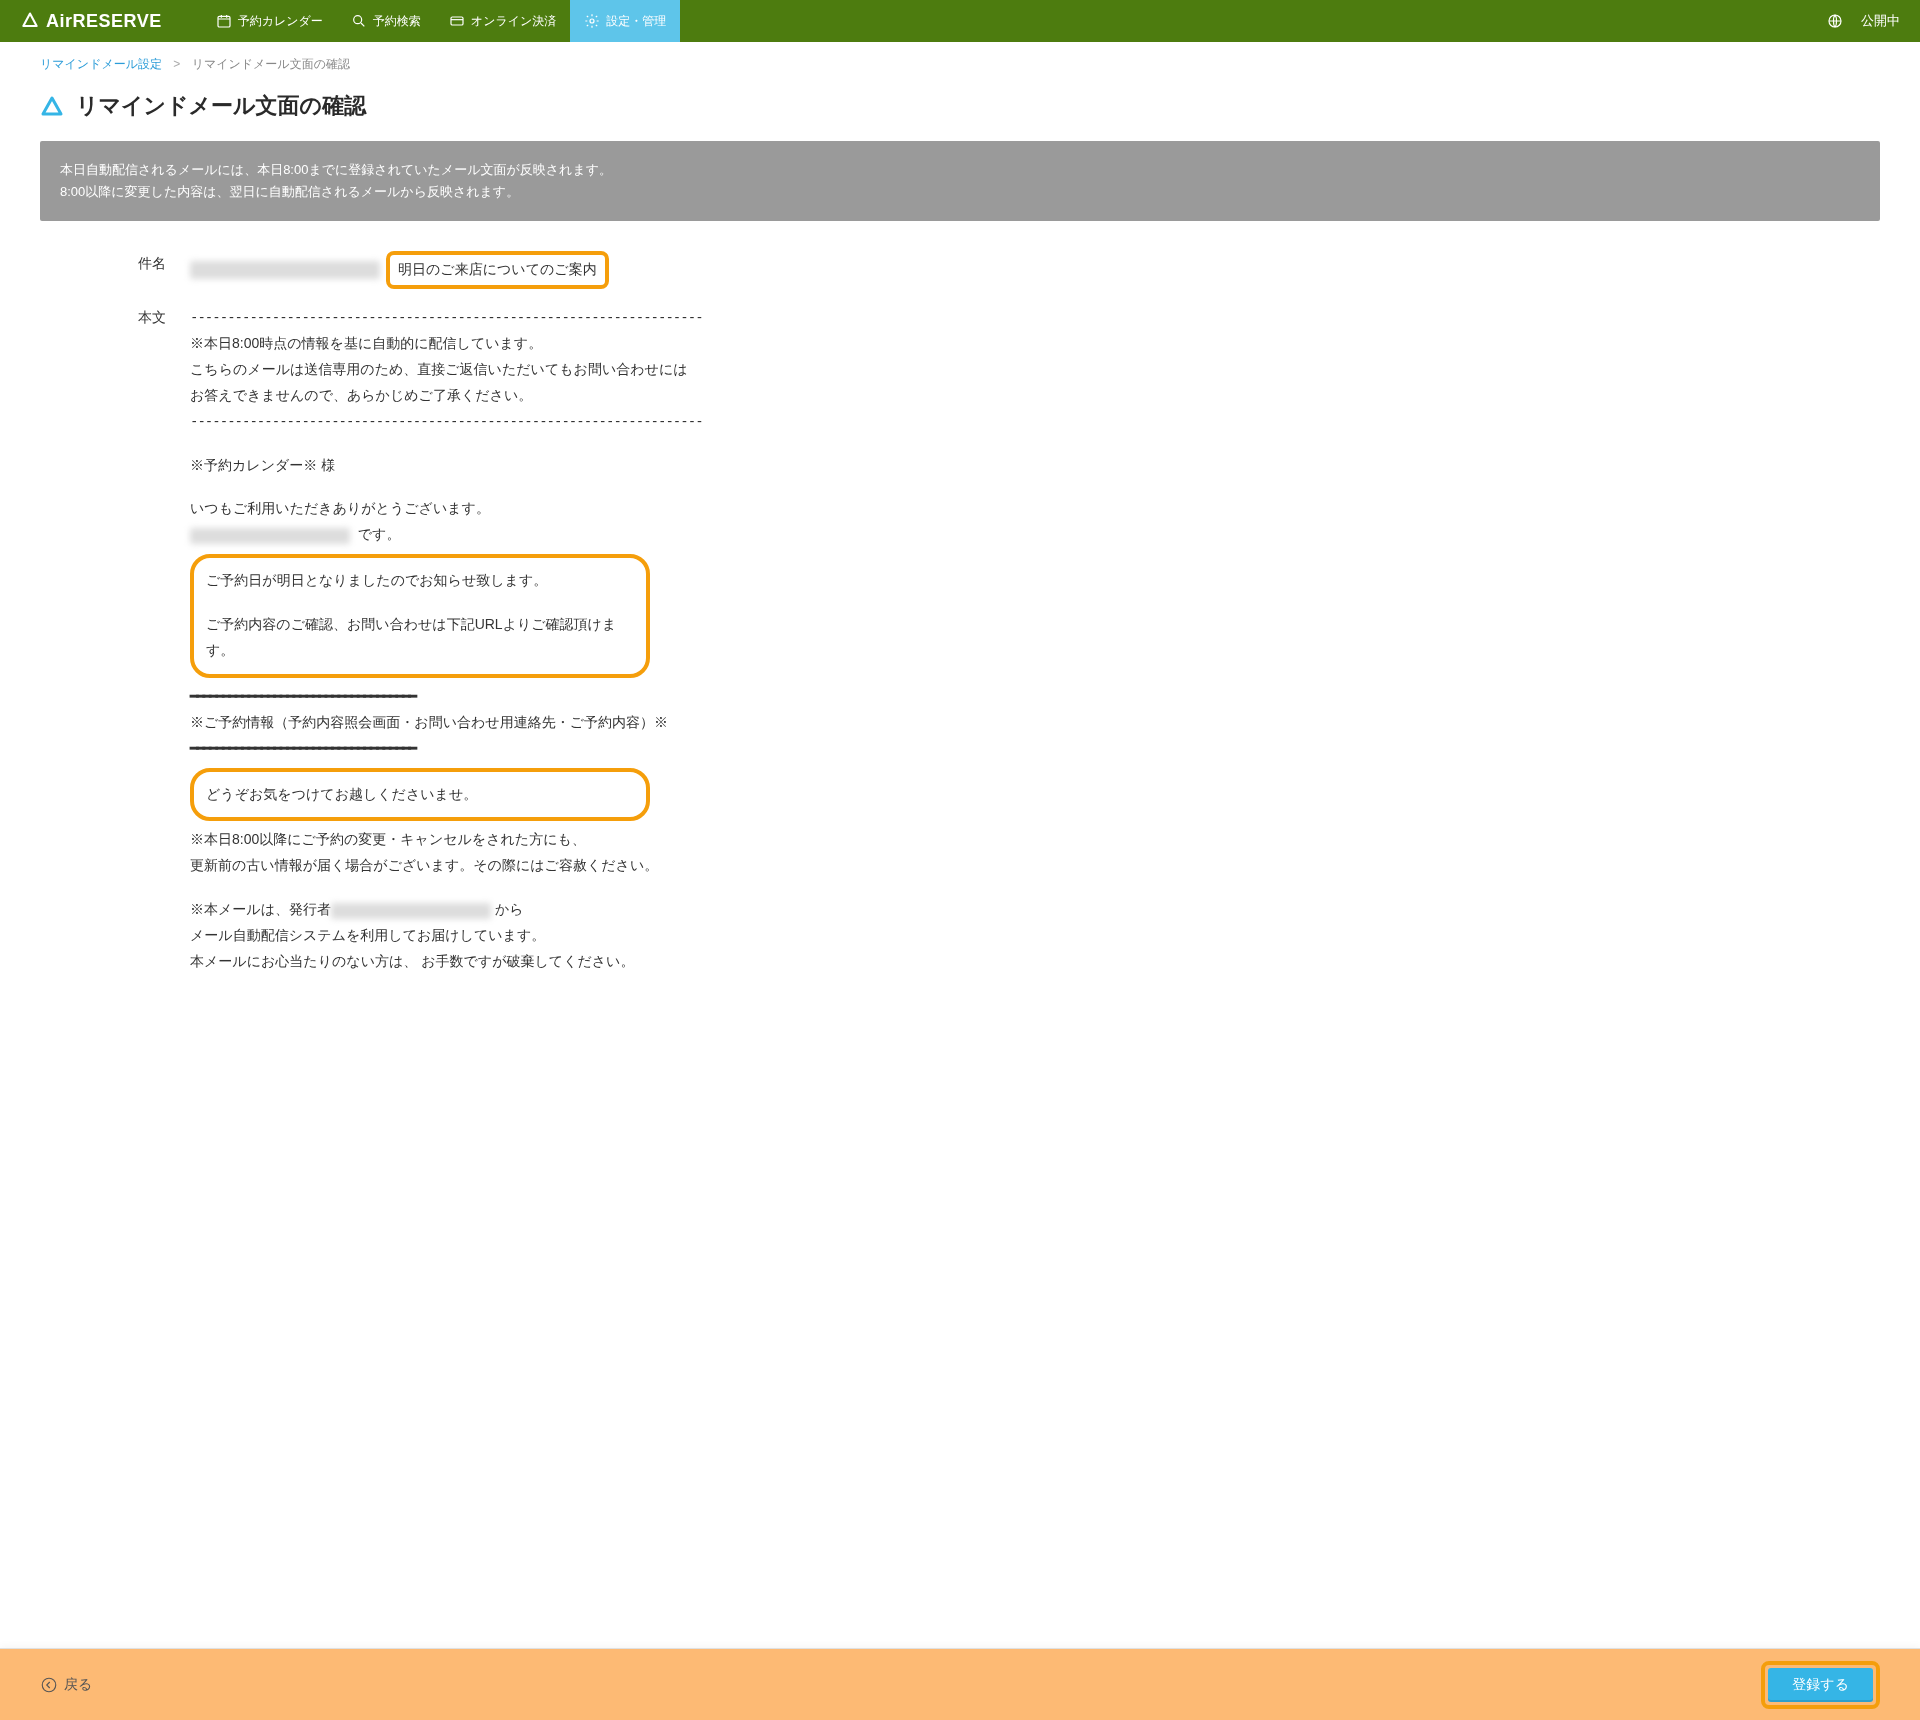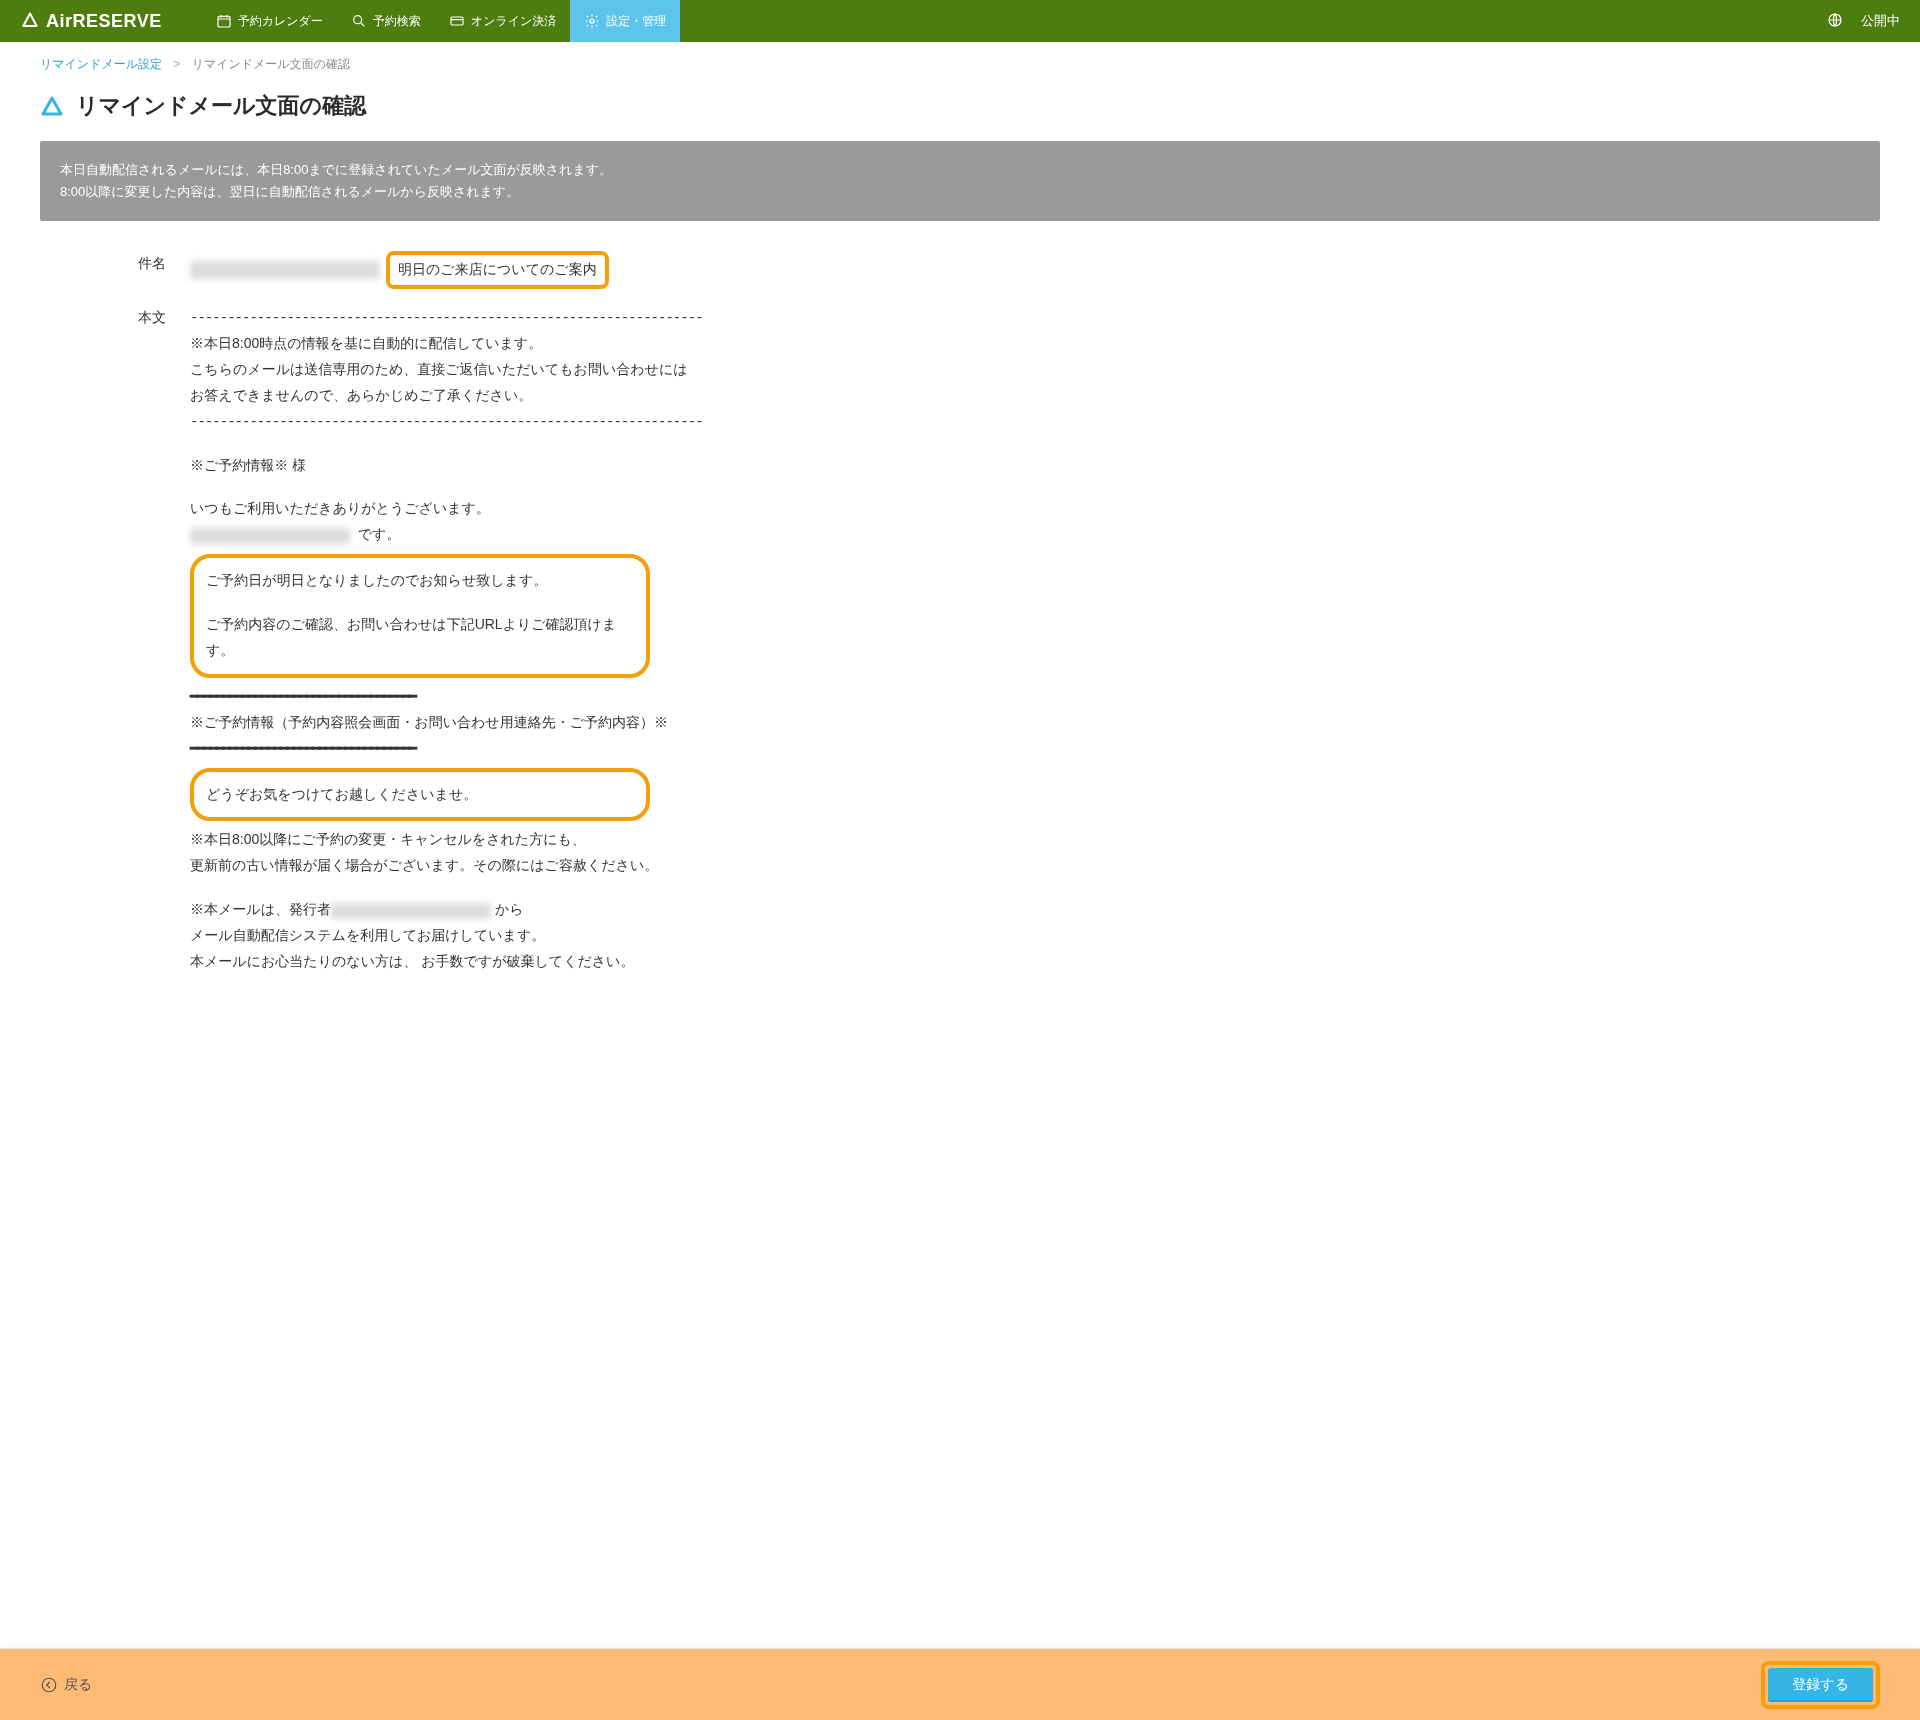--- a/index.html
+++ b/index.html
@@ -6,21 +6,21 @@
     body { font-family: -apple-system, BlinkMacSystemFont, "Hiragino Sans", "Hiragino Kaku Gothic ProN", Meiryo, sans-serif; background: #fff; color: #333; }
     
     
     .header { background: #4d7c0f; height: 42px; display: flex; align-items: center; padding: 0 20px; }
     .logo { display: flex; align-items: center; color: #fff; font-size: 18px; font-weight: 600; letter-spacing: 0.5px; }
     .logo-icon { display: inline-flex; margin-right: 6px; }
     .nav { display: flex; margin-left: 40px; height: 100%; }
     .nav-item { display: flex; align-items: center; padding: 0 14px; color: #fff; font-size: 12px; cursor: pointer; height: 100%; }
     .nav-item.active { background: #5ec5ea; }
     .nav-icon { display: inline-flex; margin-right: 6px; }
-    .header-right { margin-left: auto; display: flex; align-items: flex-start; color: #fff; font-size: 13px; gap: 12px; }
+    .header-right { margin-left: auto; display: flex; align-items: center; color: #fff; font-size: 13px; gap: 12px; }
     
     
     .breadcrumb { padding: 14px 40px 0; font-size: 12px; color: #888; }
     .breadcrumb a { color: #2b9cd8; text-decoration: none; }
     .breadcrumb-sep { margin: 0 8px; color: #aaa; }
     
     
     .page-title-row { display: flex; align-items: center; padding: 18px 40px 20px; }
     .title-icon { display: inline-flex; margin-right: 12px; }
     .page-title { font-size: 22px; font-weight: 700; color: #2a2a2a; }
@@ -146,21 +146,21 @@
 
   <div class="field-row">
     <div class="field-label">本文</div>
     <div class="field-value body-text">
       <p class="divider-line">---------------------------------------------------------------------</p>
       <p>※本日8:00時点の情報を基に自動的に配信しています。</p>
       <p>こちらのメールは送信専用のため、直接ご返信いただいてもお問い合わせには</p>
       <p>お答えできませんので、あらかじめご了承ください。</p>
       <p class="divider-line">---------------------------------------------------------------------</p>
       <div class="spacer"></div>
-      <p>※ご予約情報※ 様</p>
+      <p>※予約カレンダー※ 様</p>
       <div class="spacer"></div>
       <p>いつもご利用いただきありがとうございます。</p>
       <p><span class="blurred-sm"></span>&nbsp;&nbsp;<span>です。</span></p>
 
       <div class="highlight-block">
         <p>ご予約日が明日となりましたのでお知らせ致します。</p>
         <div class="spacer"></div>
         <p>ご予約内容のご確認、お問い合わせは下記URLよりご確認頂けます。</p>
       </div>
 

